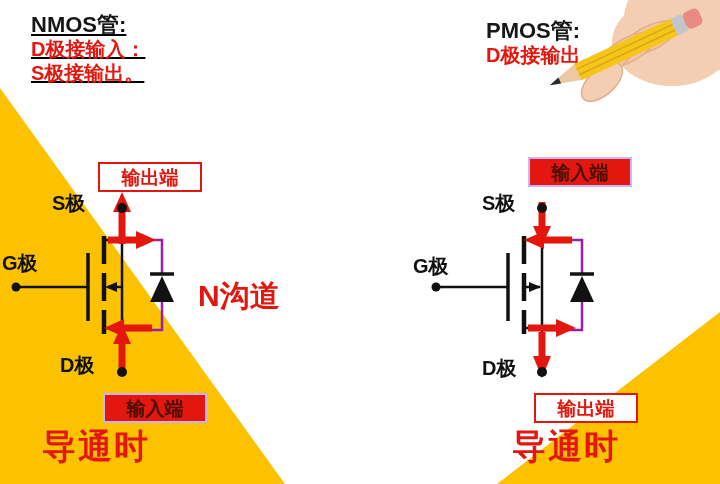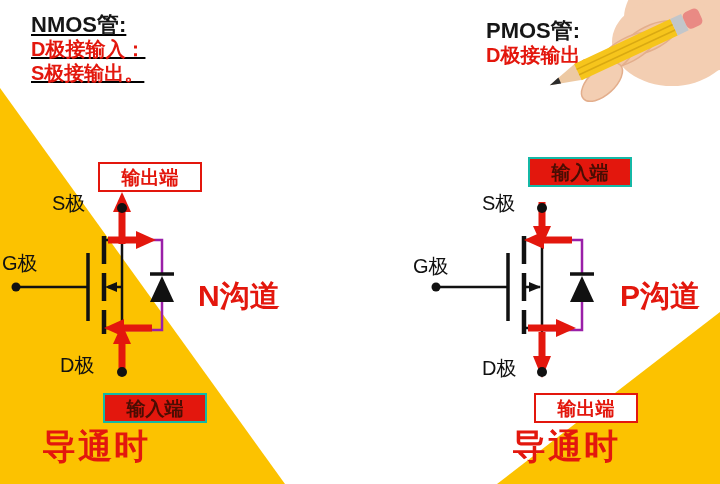--- a/index.html
+++ b/index.html
@@ -12,22 +12,22 @@
   .tri-left{clip-path:polygon(0px 88px,285px 484px,0px 484px);}
   .tri-right{clip-path:polygon(720px 312px,720px 484px,497px 484px);}
   .title-blk{line-height:1.18;font-weight:700;}
   .blk-title{font-size:22px;color:#161616;}
   .blk-rule{font-size:20px;color:#E3170D;}
   .term-box{
     width:104px;height:30px;box-sizing:border-box;text-align:center;
     font-weight:700;font-size:19px;line-height:28px;
   }
   .term-box.outbox{background:#ffffff;border:2px solid #E3170D;color:#E3170D;}
-  .term-box.inbox{background:#E3170D;border:2px solid #14b8a6;color:#4a0d03;}
-  .pin-label{font-size:20px;font-weight:400;color:#111111;}
+  .term-box.inbox{background:#E3170D;border:2px solid #c4b5fd;color:#4a0d03;}
+  .pin-label{font-size:20px;font-weight:700;color:#111111;}
   .channel-label{font-size:30px;font-weight:700;color:#E3170D;margin-top:8px;}
   .state-label{font-size:34px;font-weight:700;color:#E3170D;letter-spacing:2px;}
   svg{display:block;}
   .layer{position:absolute;left:0;top:0;pointer-events:none;}
 </style>
 </head>
 <body>
 
 <div id="page">
 
@@ -133,21 +133,20 @@
   <div class="abs title-blk" style="left:438px;top:18px;margin-left:48px;">
     <div class="blk-title">PMOS管:</div>
     <div class="blk-rule">D极接输出。</div>
   </div>
 
   <div class="abs term-box inbox" style="left:528px;top:157px;">输入端</div>
   <div class="abs pin-label" style="left:482px;top:190px;">S极</div>
   <div class="abs pin-label" style="left:413px;top:253px;">G极</div>
   <div class="abs pin-label" style="left:482px;top:355px;">D极</div>
   <div class="abs term-box outbox" style="left:534px;top:393px;">输出端</div>
-  <div class="abs channel-label" style="left:620px;top:268px;">P沟道</div>
   <div class="abs state-label" style="left:512px;top:424px;">导通时</div>
 
   <svg class="layer" width="720" height="484" viewBox="0 0 720 484" style="z-index:5;">
     <g>
       <ellipse cx="700" cy="18" rx="76" ry="54" fill="#F3CEB2"></ellipse>
       <ellipse cx="672" cy="42" rx="60" ry="44" fill="#F3CEB2"></ellipse>
       <ellipse cx="650" cy="38" rx="30" ry="12" fill="#F1C6A6" stroke="#E3AE8C" stroke-width="1.5" transform="rotate(-26 650 38)"></ellipse>
       <ellipse cx="628" cy="50" rx="30" ry="12" fill="#F1C6A6" stroke="#E3AE8C" stroke-width="1.5" transform="rotate(-28 628 50)"></ellipse>
       <ellipse cx="608" cy="62" rx="27" ry="11" fill="#F1C6A6" stroke="#E3AE8C" stroke-width="1.5" transform="rotate(-30 608 62)"></ellipse>
       <ellipse cx="602" cy="82" rx="25" ry="13" fill="#F3CEB2" stroke="#E3AE8C" stroke-width="1.5" transform="rotate(-42 602 82)"></ellipse>

